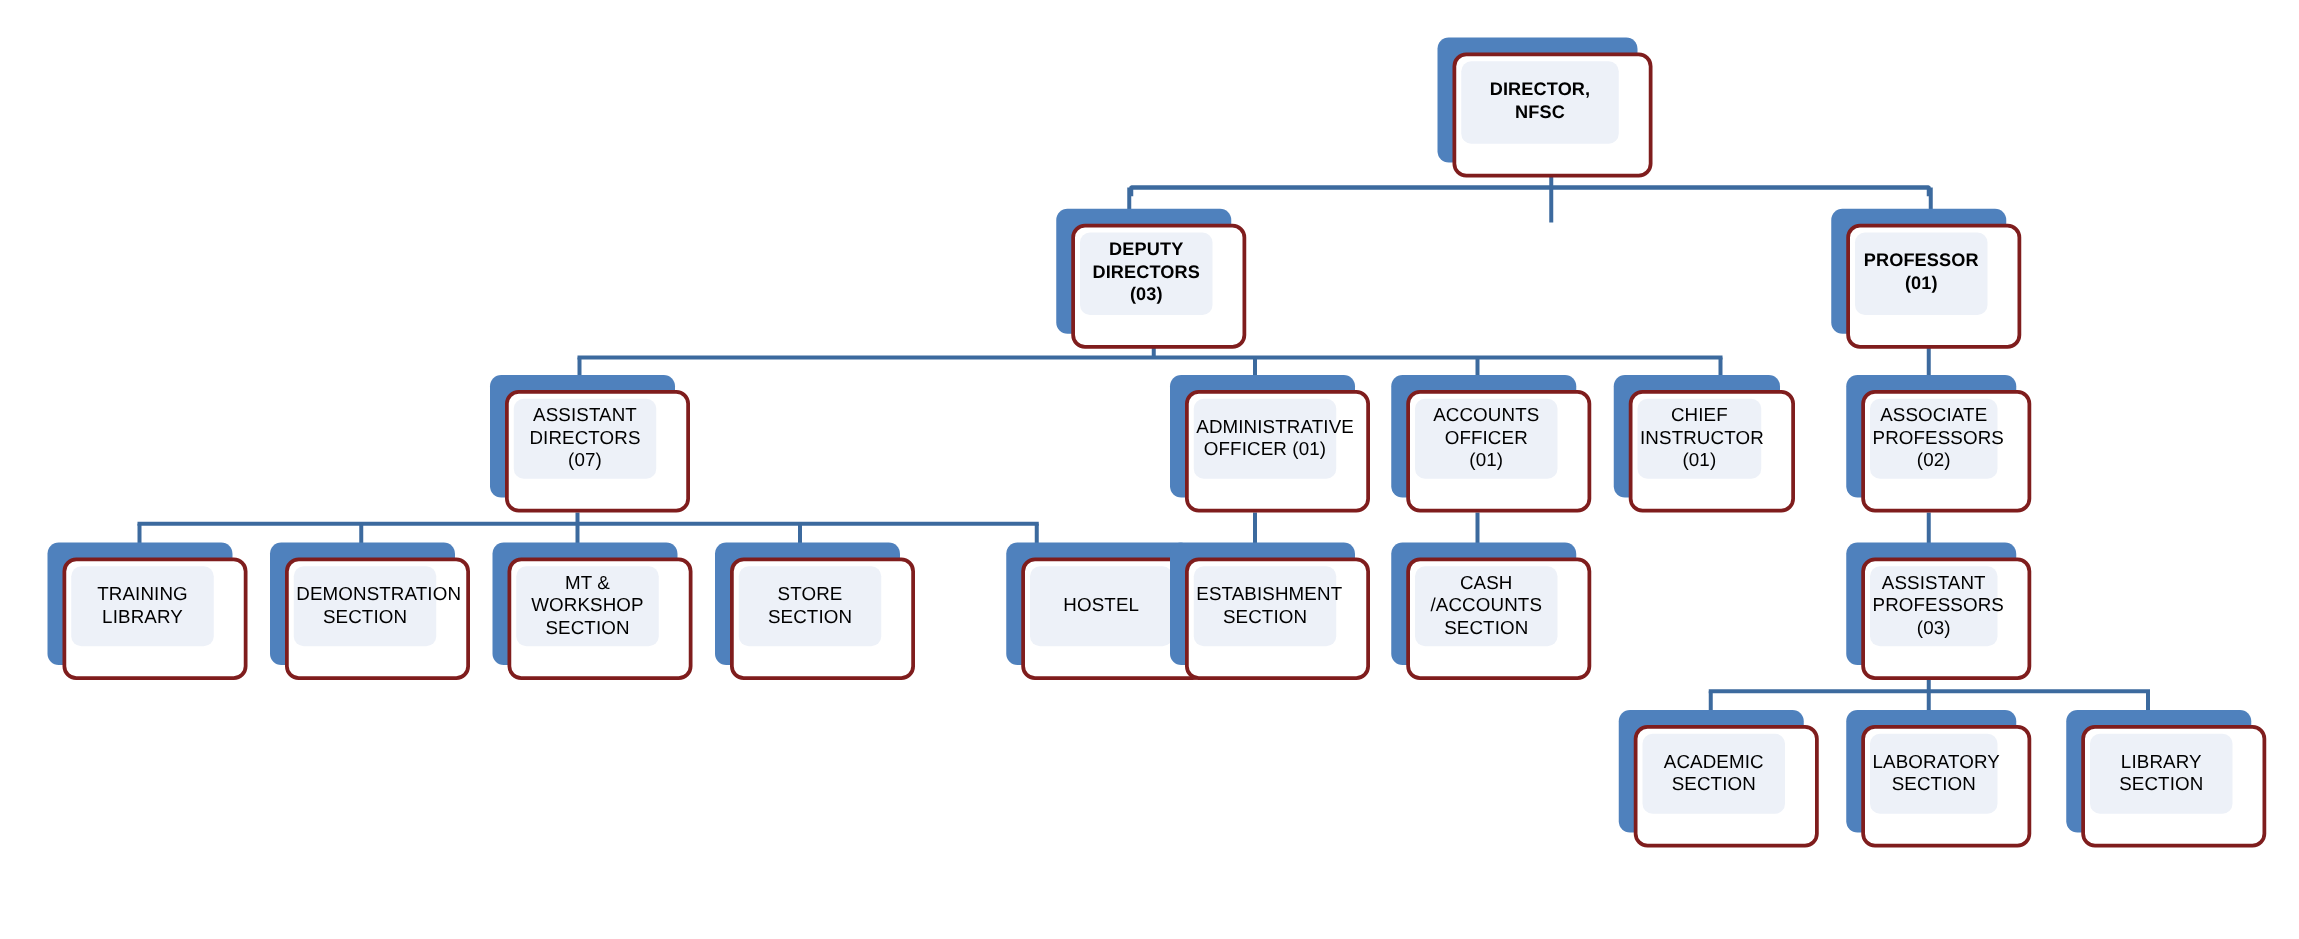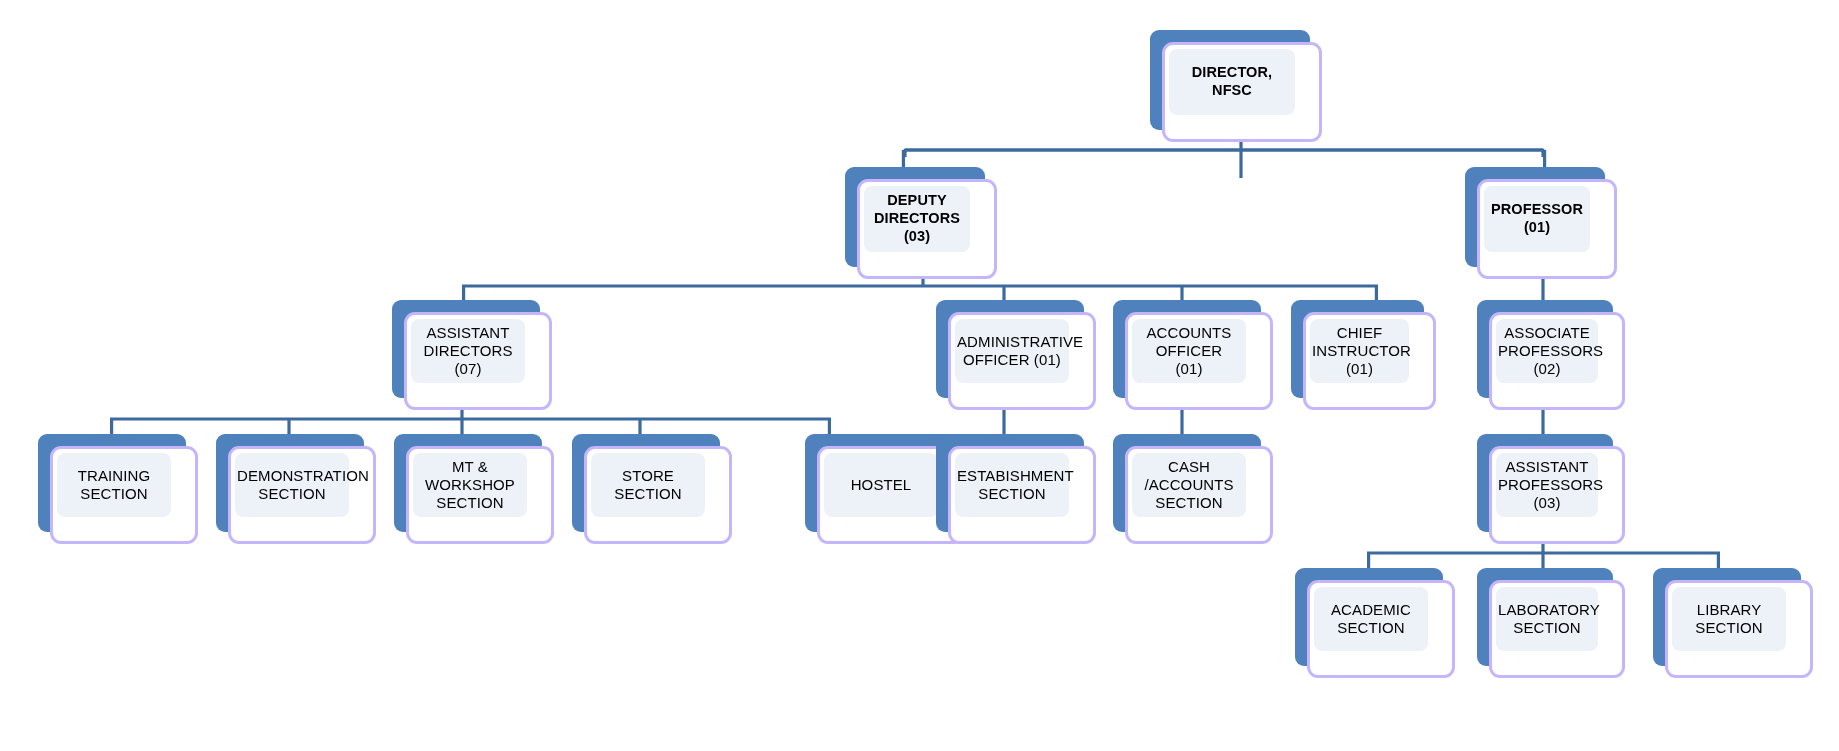--- a/index.html
+++ b/index.html
@@ -45,21 +45,21 @@
     border-radius: 9px;
   }
   
   .node .card {
     position: absolute;
     left: 12px;
     top: 12px;
     width: calc(100% - 12px);
     height: calc(100% - 12px);
     background: #FFFFFF;
-    border: 3px solid #c4b5fd;
+    border: 3px solid #7f1d1d;
     border-radius: 11px;
     box-sizing: border-box;
   }
   
   .node .panel {
     position: absolute;
     left: 4px;
     top: 4px;
     width: calc(100% - 28px);
     height: calc(100% - 28px);
@@ -208,21 +208,21 @@
         <span class="label">ASSOCIATE
 PROFESSORS (02)</span>
       </div>
     </div>
   </div>
 
   <div class="node" style="left:38px; top:434px; width:160px; height:110px;">
     <div class="plate"></div>
     <div class="card">
       <div class="panel">
-        <span class="label">TRAINING SECTION</span>
+        <span class="label">TRAINING LIBRARY</span>
       </div>
     </div>
   </div>
 
   <div class="node" style="left:216px; top:434px; width:160px; height:110px;">
     <div class="plate"></div>
     <div class="card">
       <div class="panel">
         <span class="label">DEMONSTRATION
 SECTION</span>

